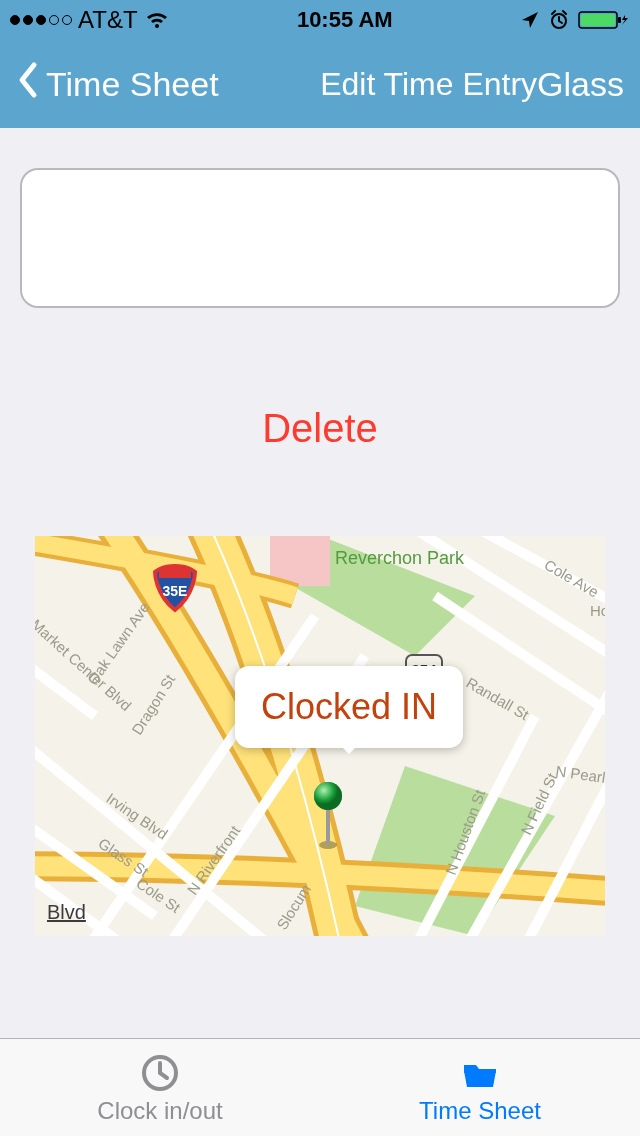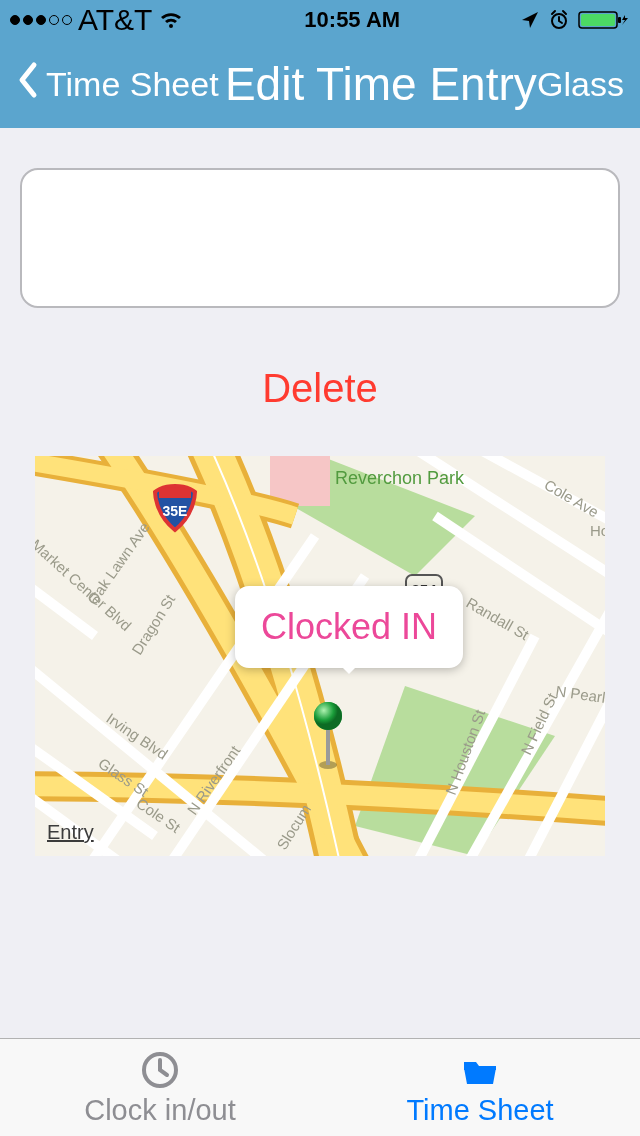--- a/index.html
+++ b/index.html
@@ -6,49 +6,49 @@
   html, body { width: 640px; height: 1136px; font-family: -apple-system, "Helvetica Neue", Helvetica, Arial, sans-serif; background: #efeff4; overflow: hidden; }
   body { display: flex; flex-direction: column; }
 
   
   .status-bar { height: 40px; background: #5ba5ce; display: flex; align-items: center; justify-content: space-between; padding: 0 10px; font-size: 22px; color: #000; font-weight: 500; }
   .status-left { display: flex; align-items: center; gap: 6px; }
   .status-right { display: flex; align-items: center; gap: 8px; }
   .dots { display: flex; gap: 3px; }
   .dot { width: 10px; height: 10px; border-radius: 50%; border: 1.5px solid #000; }
   .dot.filled { background: #000; }
-  .carrier { font-size: 30px; }
+  .carrier { font-size: 24px; }
   .wifi, .loc, .alarm { display: inline-flex; }
   .battery { display: inline-flex; align-items: center; }
   .clock-sb { font-weight: 700; }
 
   
   .nav-bar { height: 88px; background: #5ba5ce; display: flex; align-items: center; justify-content: space-between; padding: 0 16px; color: #fff; font-size: 34px; font-weight: 300; }
   .nav-back { display: flex; align-items: center; gap: 8px; }
   .chevron { display: inline-block; }
-  .nav-title { font-size: 46px; flex:1; text-align:center; padding-left:6px;}
+  .nav-title { font-size: 32px; flex:1; text-align:right; padding-left:6px;}
   .nav-save { font-size: 34px; }
 
   
-  .content { flex: 1; background: #efeff4; display: flex; flex-direction: column; padding: 40px 20px 0 20px; }
+  .content { flex: 1; background: #efeff4; display: flex; flex-direction: column; padding: 40px 20px 0 20px; gap: 40px; }
   .note-box { height: 140px; background: #fff; border: 2px solid #b9b9bd; border-radius: 18px; padding: 12px; font-size: 28px; color: #000; resize: none; outline: none; }
   .delete-btn { text-align: center; color: #ff3b30; font-size: 40px; font-weight: 400; margin: 58px 0 30px 0; border: none; background: none; width: 100%; }
 
   
   .map-wrap { position: relative; height: 400px; background: #f4f1e8; overflow: hidden; margin: 15px; }
   .map-svg { position: absolute; inset: 0; }
-  .callout { position: absolute; background: #fff; border-radius: 14px; padding: 20px 26px; font-size: 36px; color: #ec4899; box-shadow: 0 2px 10px rgba(0,0,0,0.25); top: 130px; left: 200px; white-space: nowrap; }
+  .callout { position: absolute; background: #fff; border-radius: 14px; padding: 20px 26px; font-size: 36px; color: #c2410c; box-shadow: 0 2px 10px rgba(0,0,0,0.25); top: 130px; left: 200px; white-space: nowrap; }
   .callout::after { content:""; position:absolute; bottom:-18px; left:50%; transform:translateX(-50%); border:12px solid transparent; border-top-color:#fff; }
   .pin { position: absolute; top: 245px; left: 276px; }
   .legal { position: absolute; bottom: 12px; left: 12px; color: #3b3b3b; font-size: 20px; text-decoration: underline; }
   .roadmark { position:absolute; top:118px; left:370px; }
 
   
   .tab-bar { height: 98px; background: #f8f8f8; border-top: 1px solid #b2b2b2; display: flex; }
-  .tab { flex: 1; display: flex; flex-direction: column; align-items: center; justify-content: center; gap: 2px; font-size: 29px; color: #8e8e93; }
+  .tab { flex: 1; display: flex; flex-direction: column; align-items: center; justify-content: center; gap: 2px; font-size: 24px; color: #8e8e93; }
   .tab.active { color: #007aff; }
   .tab svg { display: block; }
 
 </style>
 </head>
 <body>
 
 <div class="status-bar">
   <div class="status-left">
     <span class="dots">
@@ -189,21 +189,21 @@
         <defs>
             <radialGradient id="pg" cx="35%" cy="30%">
               <stop offset="0%" stop-color="#aef2b0"></stop>
               <stop offset="70%" stop-color="#1a9e3a"></stop>
               <stop offset="100%" stop-color="#0d6b24"></stop>
             </radialGradient>
           </defs>
       </svg>
     </div>
 
-    <a class="legal">Entry</a>
+    <a class="legal">Blvd</a>
   </div>
 </div>
 
 <div class="tab-bar">
   <div class="tab">
     <span>
       <svg width="44" height="44" viewBox="0 0 44 44">
           <circle cx="22" cy="22" r="16" fill="none" stroke="#8e8e93" stroke-width="4"></circle>
           <path d="M22 12v10l7 5" stroke="#8e8e93" stroke-width="4" fill="none" stroke-linecap="round"></path>
         </svg>

